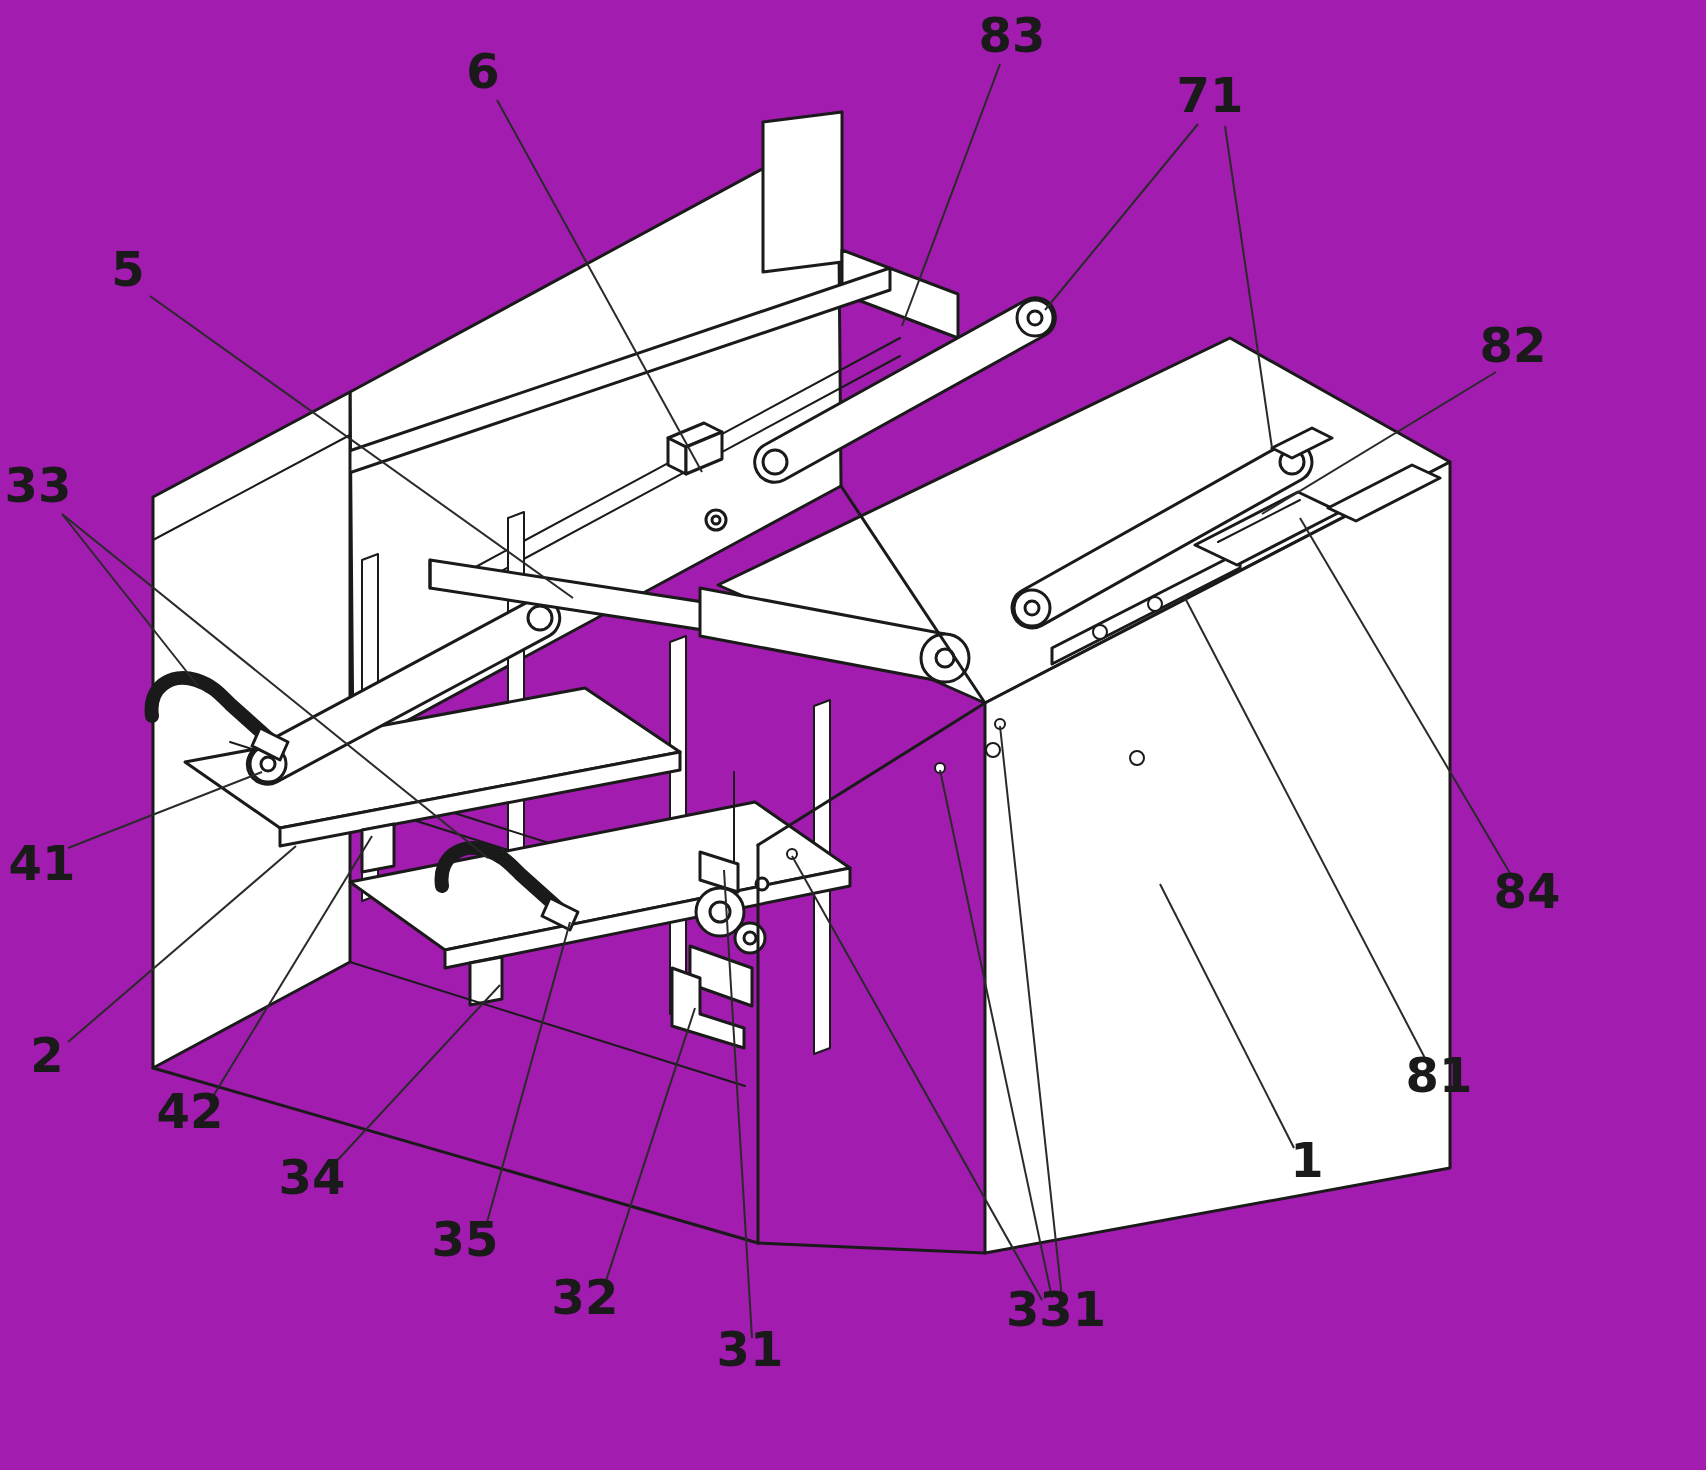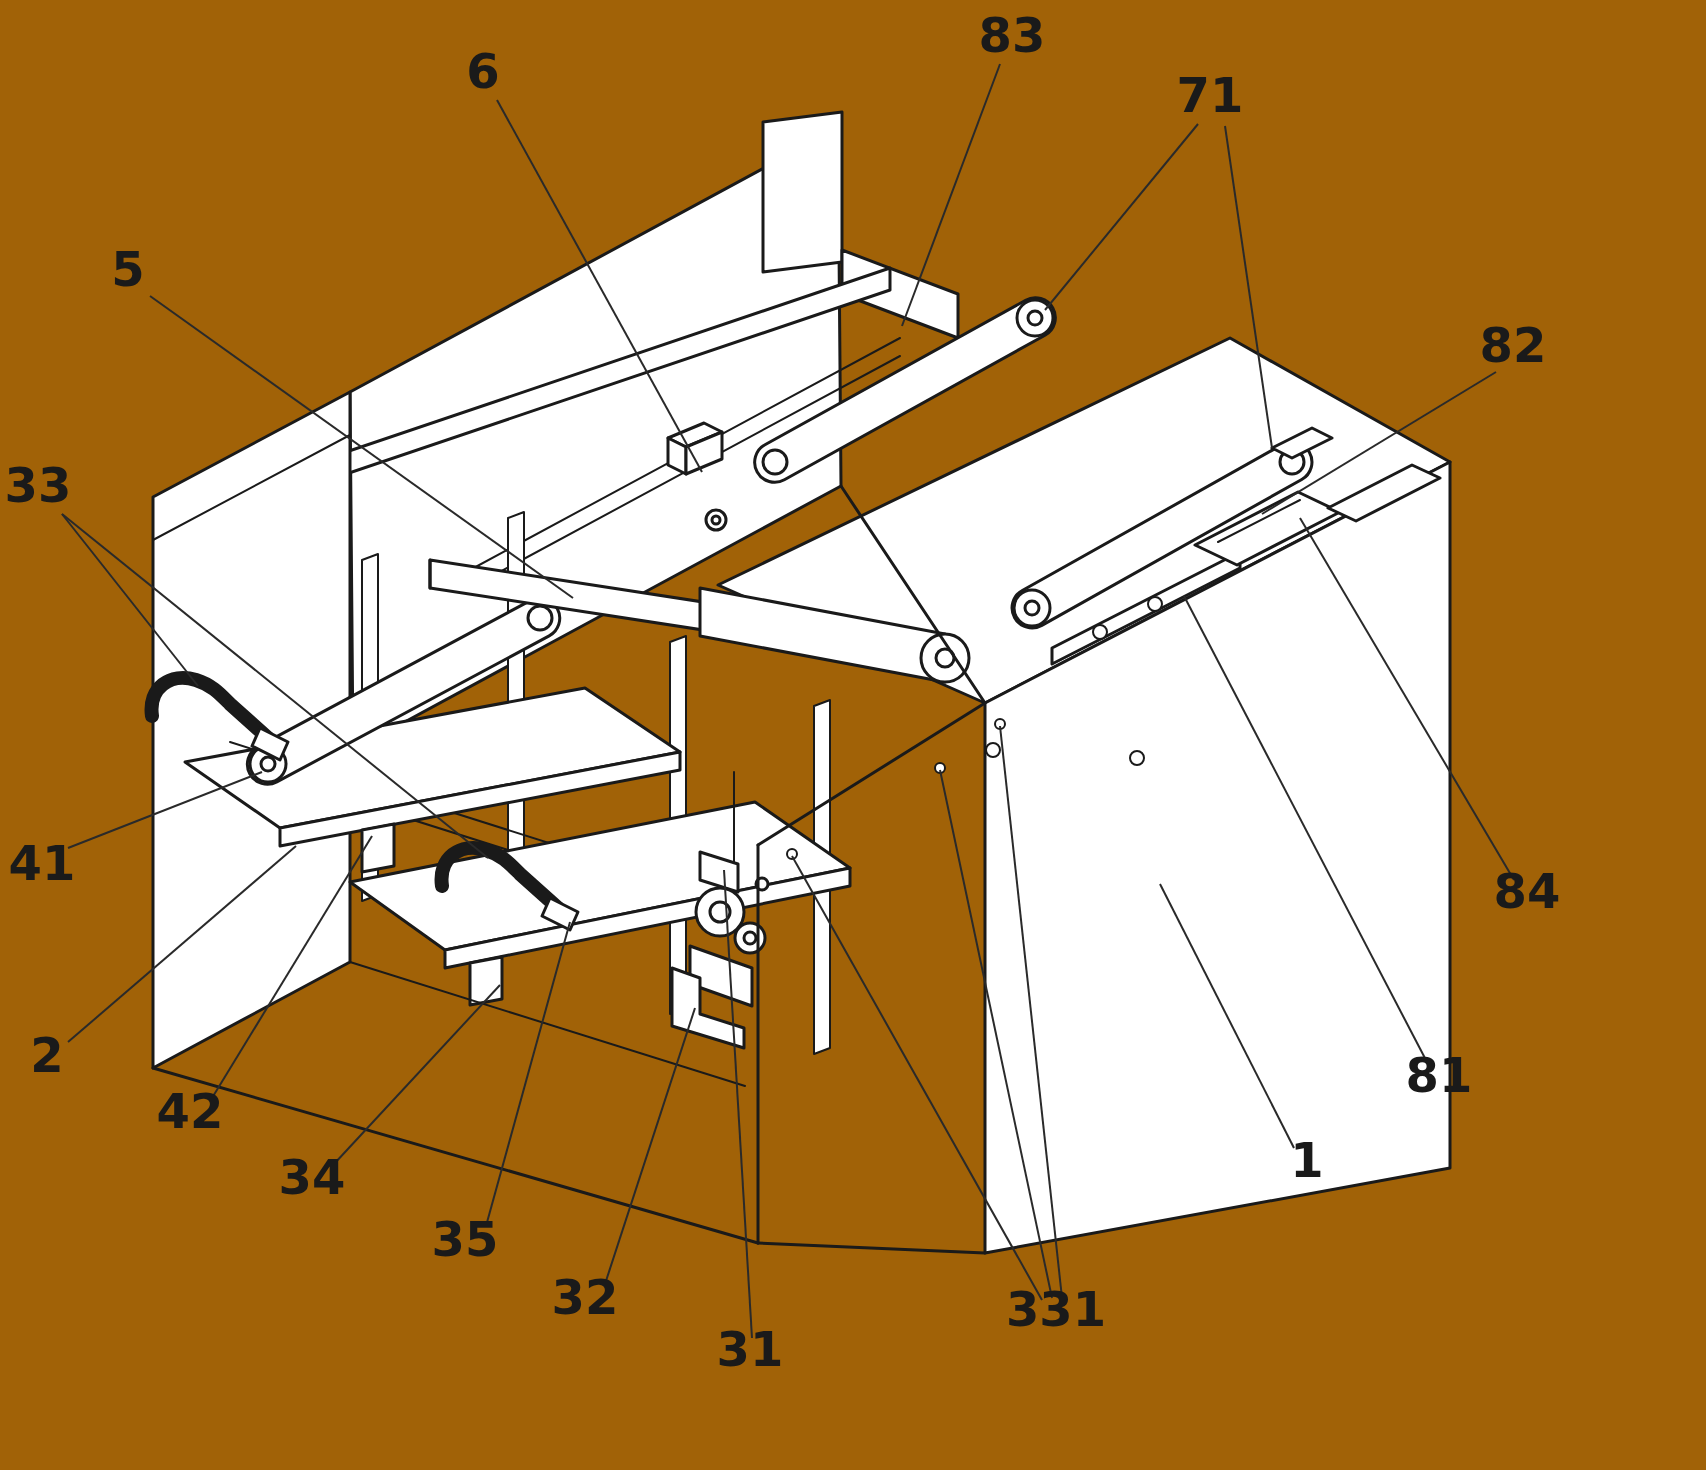--- a/index.html
+++ b/index.html
@@ -4,21 +4,21 @@
 <style>
   html, body {
     margin: 0;
     padding: 0;
     background: #ffffff;
   }
   .stage {
     position: relative;
     width: 1706px;
     height: 1470px;
-    background: #a16207;
+    background: #a21caf;
     overflow: hidden;
   }
   svg { display: block; }
   text.ref {
     font-family: "DejaVu Sans", "Liberation Sans", sans-serif;
     font-size: 48px;
     font-weight: 600;
   }
 </style>
 </head>

